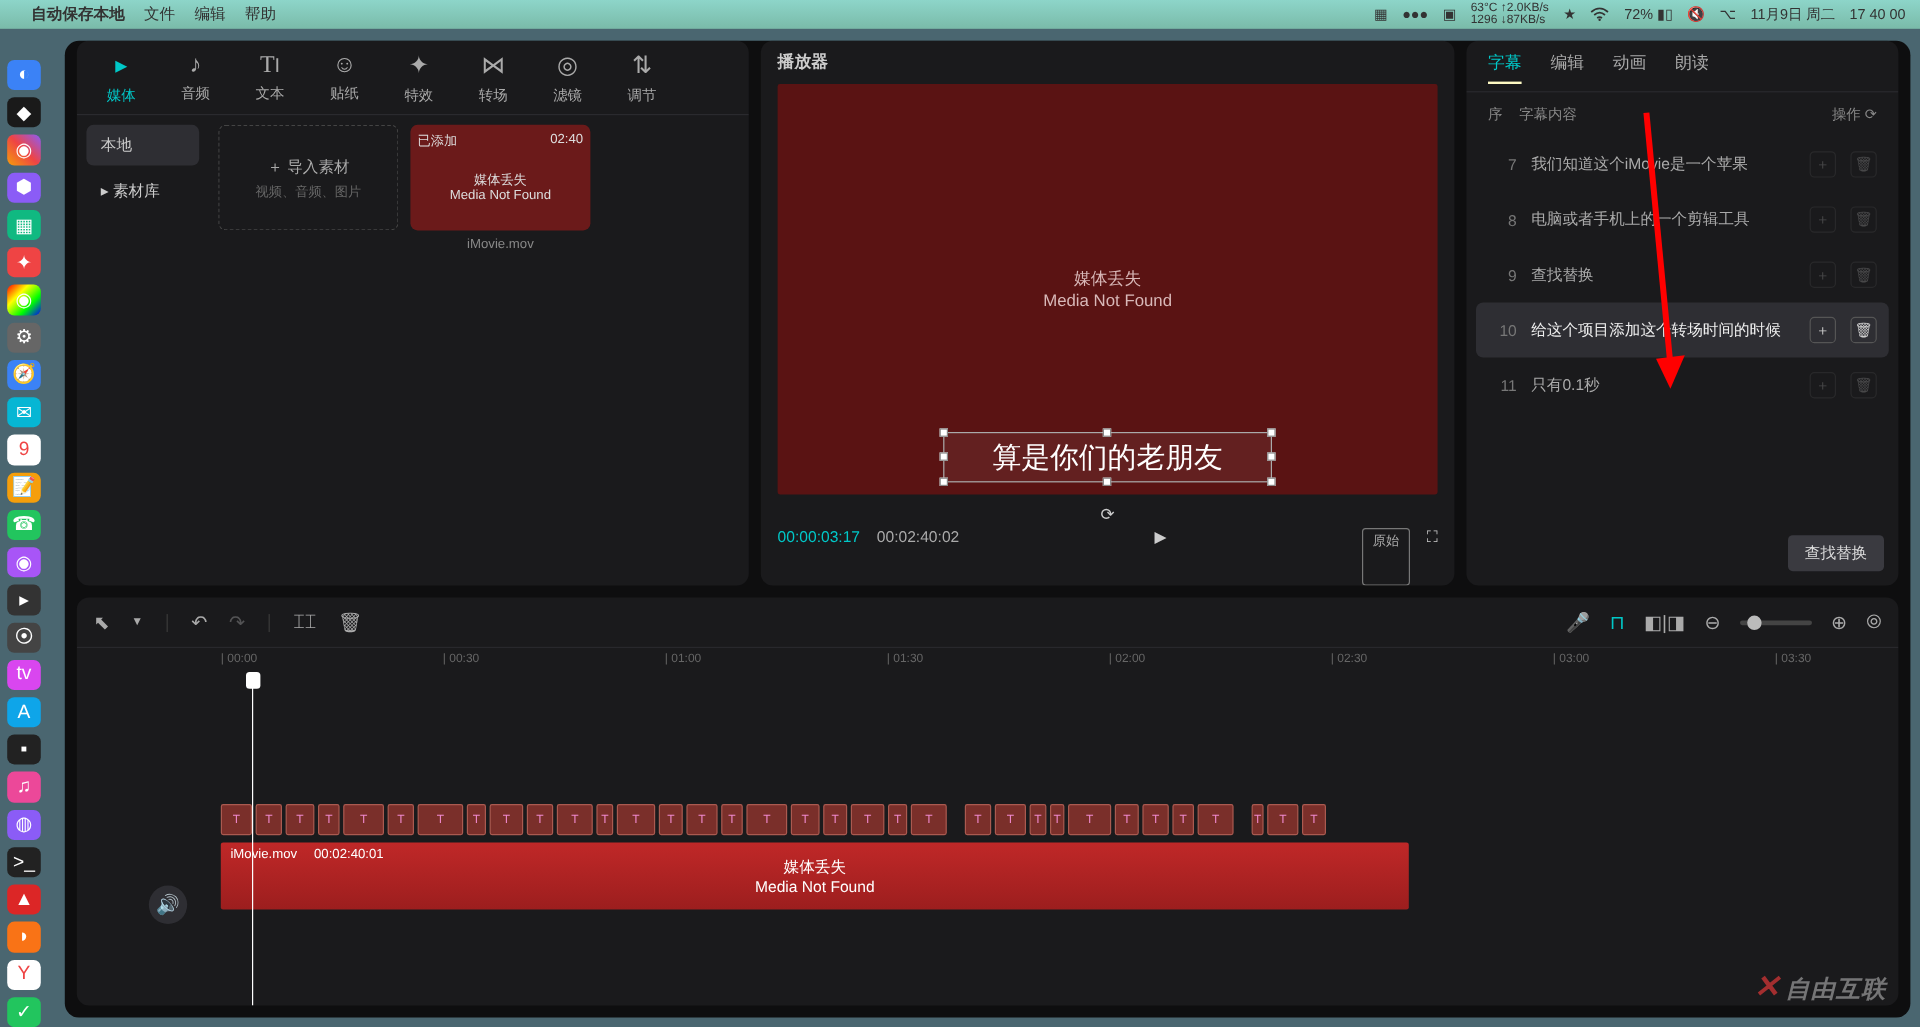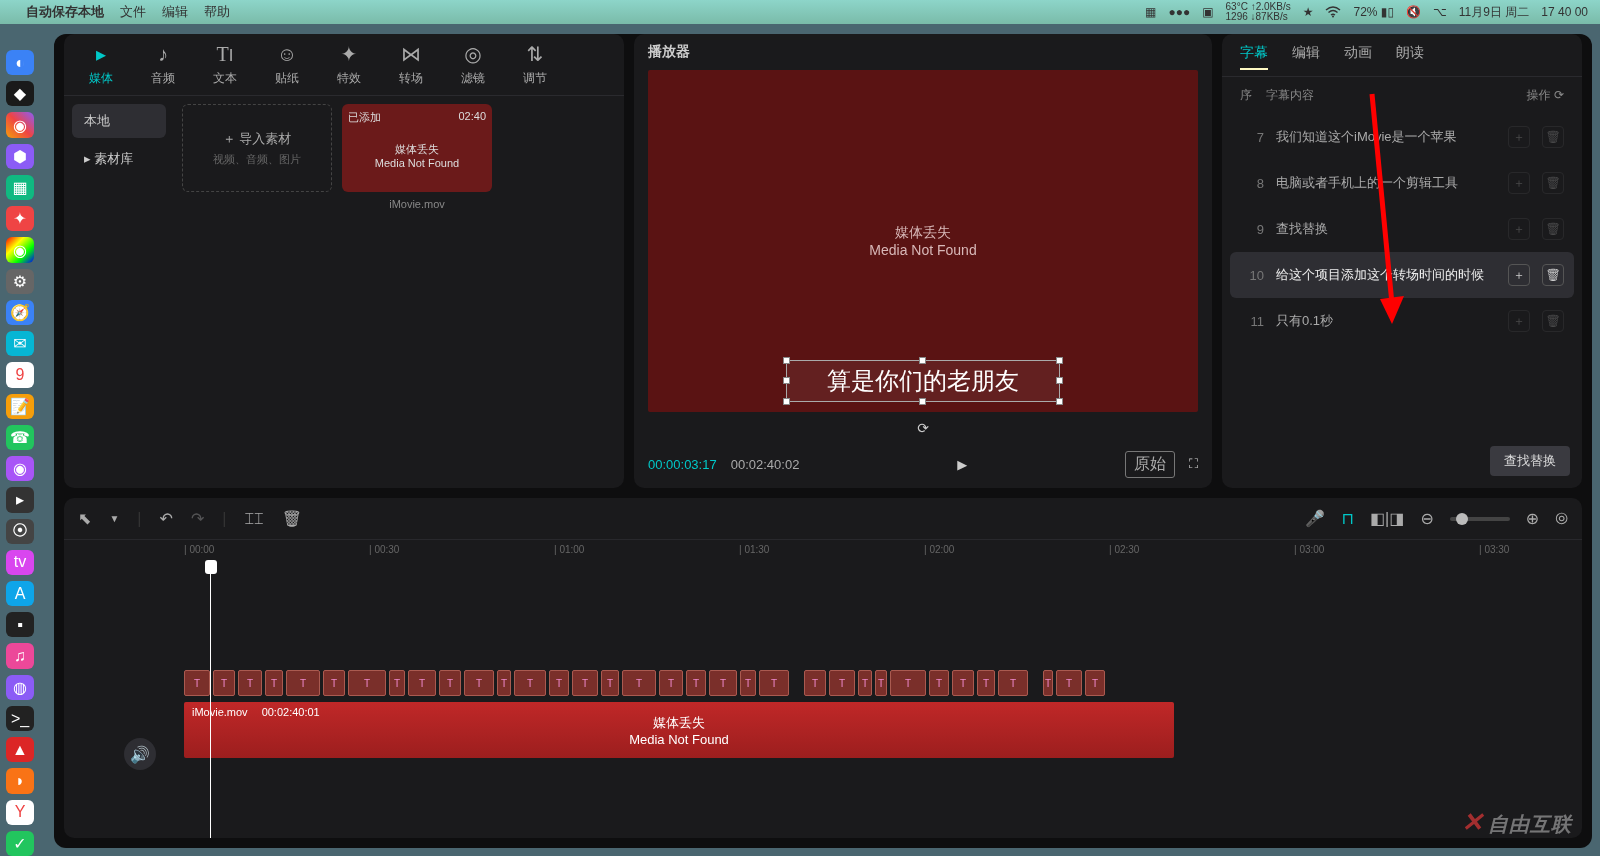--- a/index.html
+++ b/index.html
@@ -64,24 +64,24 @@
 .preview-video .caption-box { position: absolute; bottom: 10px; left: 50%; transform: translateX(-50%); border: 1px solid #aaa; background: rgba(255,255,255,0.06); padding: 4px 40px; color: #fff; font-size: 24px; }
 .caption-box .handle { position: absolute; width: 7px; height: 7px; background: #fff; border: 1px solid #888; }
 .caption-box .h-tl { top: -4px; left: -4px; }
 .caption-box .h-tr { top: -4px; right: -4px; }
 .caption-box .h-bl { bottom: -4px; left: -4px; }
 .caption-box .h-br { bottom: -4px; right: -4px; }
 .caption-box .h-tm { top: -4px; left: 50%; margin-left: -4px; }
 .caption-box .h-bm { bottom: -4px; left: 50%; margin-left: -4px; }
 .caption-box .h-ml { top: 50%; left: -4px; margin-top: -4px; }
 .caption-box .h-mr { top: 50%; right: -4px; margin-top: -4px; }
-.preview-bar { height: 48px; display: flex; align-items: center; padding: 0 14px; gap: 14px; color: #aaa; font-size: 13px; }
+.preview-bar { height: 48px; display: flex; padding: 0 14px; gap: 14px; color: #aaa; font-size: 13px; }
 .preview-bar .time-cur { color: #00c8c8; }
 .preview-bar .spacer { flex: 1; }
-.preview-bar .pill { border: 1px solid #777; padding: 2px 8px; border-radius: 3px; font-size: 16px; }
+.preview-bar .pill { border: 1px solid #777; padding: 2px 8px; border-radius: 3px; font-size: 11px; }
 .preview-bar .icon-btn { color: #ccc; cursor: pointer; }
 
 
 .sub-panel { width: 360px; position: relative; }
 .sub-tabs { display: flex; gap: 24px; padding: 10px 18px 6px; border-bottom: 1px solid #2a2a2e; color: #aaa; font-size: 14px; }
 .sub-tabs .tab { padding-bottom: 6px; cursor: pointer; }
 .sub-tabs .tab.active { color: #00c8c8; border-bottom: 2px solid #fef9c3; }
 .sub-header { display: flex; padding: 10px 18px; color: #888; font-size: 12px; }
 .sub-header .op { margin-left: auto; }
 .sub-list { flex: 1; overflow: auto; padding: 0 8px; }

